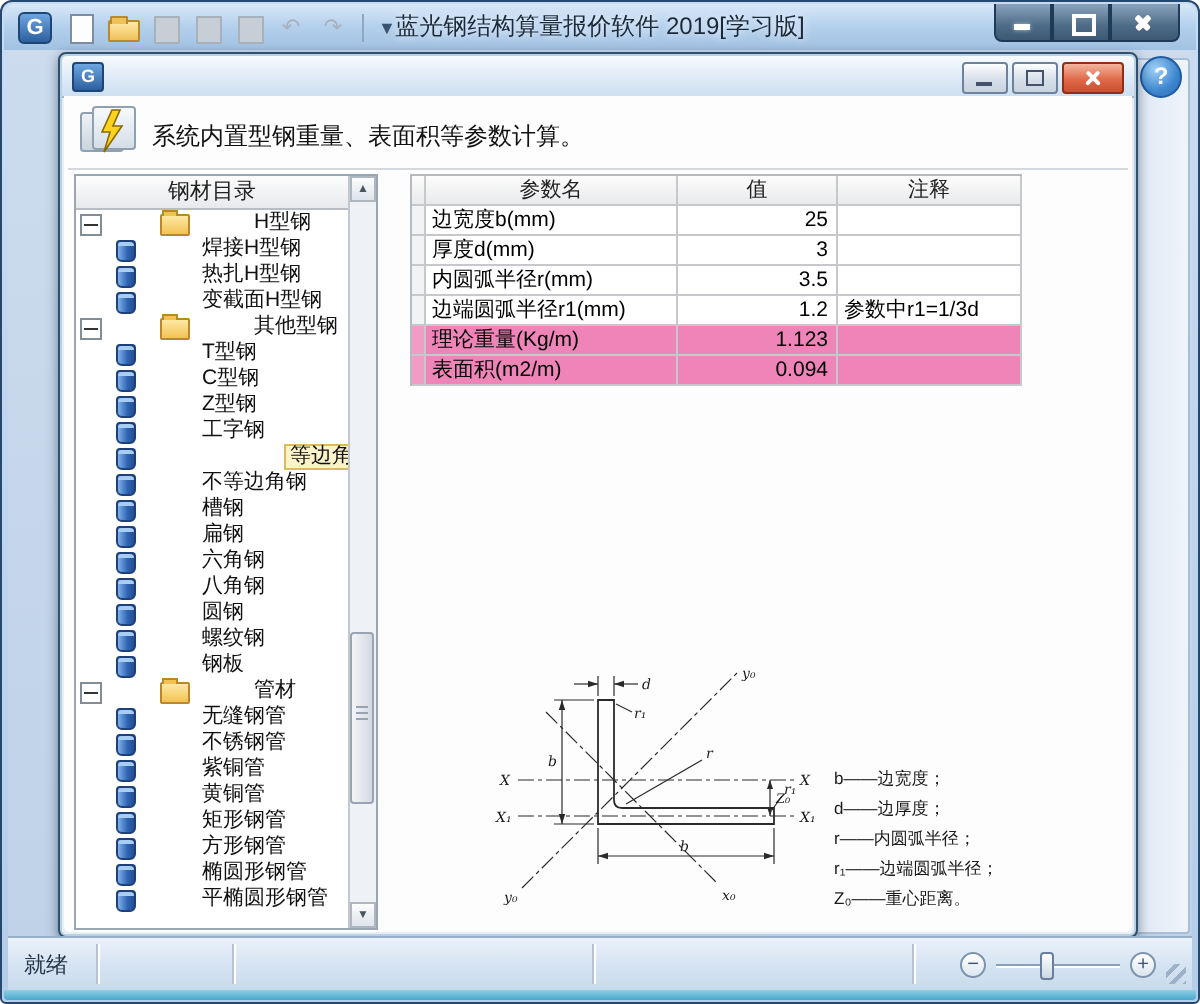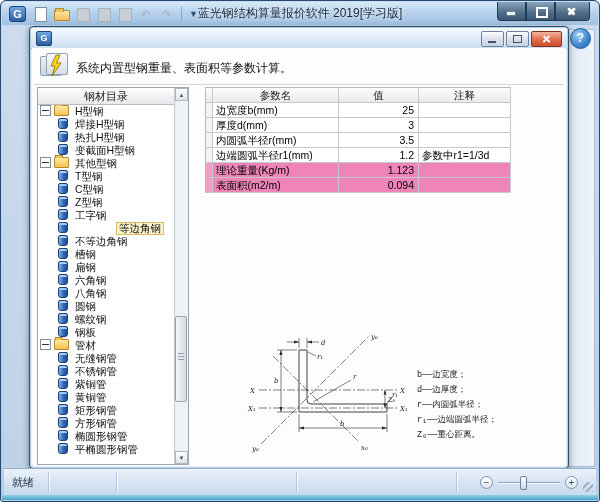--- a/index.html
+++ b/index.html
@@ -71,21 +71,21 @@
   .banner-ic .c2{position:absolute;left:6px;top:0;width:20px;height:20px;background:linear-gradient(#f7fafc,#d4dee8);border:1px solid #8fa0b0;border-radius:2px;}
   .banner-txt{position:absolute;left:44px;top:12px;font-size:12px;color:#111;}
   .banner-sep{position:absolute;left:2px;right:2px;top:36px;height:1px;background:#d4d8dc;box-shadow:0 1px 0 #fff;}
   
   .tree{position:absolute;left:5px;top:39px;width:152px;height:378px;background:#fff;
        border:1px solid #9aa6b2;box-sizing:border-box;}
   .tree-hdr{position:absolute;left:0;right:13px;top:0;height:16px;
        background:linear-gradient(#fdfdfd,#e7e9ec);border-bottom:1px solid #b9bdc3;border-right:1px solid #c6cacf;
        font-size:11px;text-align:center;line-height:16px;color:#222;}
   .tree-body{position:absolute;left:0;right:13px;top:17px;bottom:0;overflow:hidden;}
-  .trow{height:13px;display:flex;align-items:flex-start;font-size:10.5px;color:#111;white-space:nowrap;}
+  .trow{height:13px;display:flex;align-items:flex-end;font-size:10.5px;color:#111;white-space:nowrap;gap:26px;}
   .trow .lbl{padding:0 2px;border:1px solid transparent;line-height:11px;}
   .trow.sel .lbl{background:#fcf3cb;border:1px solid #d9bc62;margin-left:44px;}
   .expander{width:9px;height:9px;border:1px solid #848c96;background:#fff;margin:0 3px 0 2px;position:relative;flex:none;}
   .expander:before{content:"";position:absolute;left:1px;right:1px;top:3.5px;height:1px;background:#333;}
   .fold-ic{width:13px;height:9px;background:linear-gradient(#fde9a2,#f3c253);border:1px solid #b8872e;border-radius:1px;margin-right:3px;position:relative;flex:none;}
   .fold-ic:before{content:"";position:absolute;left:0;top:-3px;width:6px;height:2px;background:#f3c253;border:1px solid #b8872e;border-bottom:none;}
   .leaf-ic{width:8px;height:9px;margin:0 4px 0 20px;flex:none;border-radius:2px 2px 3px 3px;
        background:linear-gradient(90deg,#7fb2ea,#2f63b2 60%,#254f92);border:1px solid #1d3f7a;
        position:relative;}
   .leaf-ic:before{content:"";position:absolute;left:0;right:0;top:0;height:2px;background:#a9ccf2;border-radius:2px 2px 0 0;}
@@ -103,21 +103,21 @@
   .gcell{border-right:1px solid #c6c8cb;border-bottom:1px solid #c6c8cb;box-sizing:border-box;overflow:hidden;white-space:nowrap;}
   .c-rh{width:7px;background:#f2f3f4;}
   .c-name{width:126px;padding-left:3px;}
   .c-val{width:80px;text-align:right;padding-right:4px;}
   .c-com{width:92px;padding-left:3px;}
   .hdr .gcell{background:linear-gradient(#fcfcfc,#e9eaec);text-align:center;padding:0;color:#222;}
   .grow.pink .gcell{background:#ee84b8;}
   .grow.pink .c-rh{background:#f09cc4;}
   
   .diagram{position:absolute;left:215px;top:284px;width:262px;height:134px;}
-  .legend{position:absolute;left:170px;top:36px;width:92px;font-size:8.5px;color:#1a1a1a;line-height:15px;white-space:nowrap;font-family:Liberation Mono, monospace;}
+  .legend{position:absolute;left:170px;top:50px;width:92px;font-size:8.5px;color:#1a1a1a;line-height:15px;white-space:nowrap;}
   svg text{font-family:"DejaVu Serif","Liberation Serif",serif;font-style:italic;font-size:7px;fill:#1a1a1a;}
   
   .statusbar{position:absolute;left:3px;right:3px;bottom:6px;height:26px;
        background:linear-gradient(#eaf2fa,#d3e2f1 60%,#c8daec);border-top:1px solid #98afc8;}
   .sb-txt{position:absolute;left:8px;top:6px;font-size:11px;color:#24344a;}
   .sb-sep{position:absolute;top:3px;bottom:3px;width:1px;background:#b4c4d6;box-shadow:1px 0 0 #fff;}
   .zoomctl{position:absolute;right:18px;top:5px;width:98px;height:16px;}
   .zbtn{position:absolute;top:2px;width:13px;height:13px;border-radius:50%;border:1px solid #7d93ab;
        background:linear-gradient(#fff,#dce6f0);color:#3c5474;font-size:10px;line-height:11px;text-align:center;box-sizing:border-box;}
   .zb-out{left:0;} .zb-in{right:0;}

